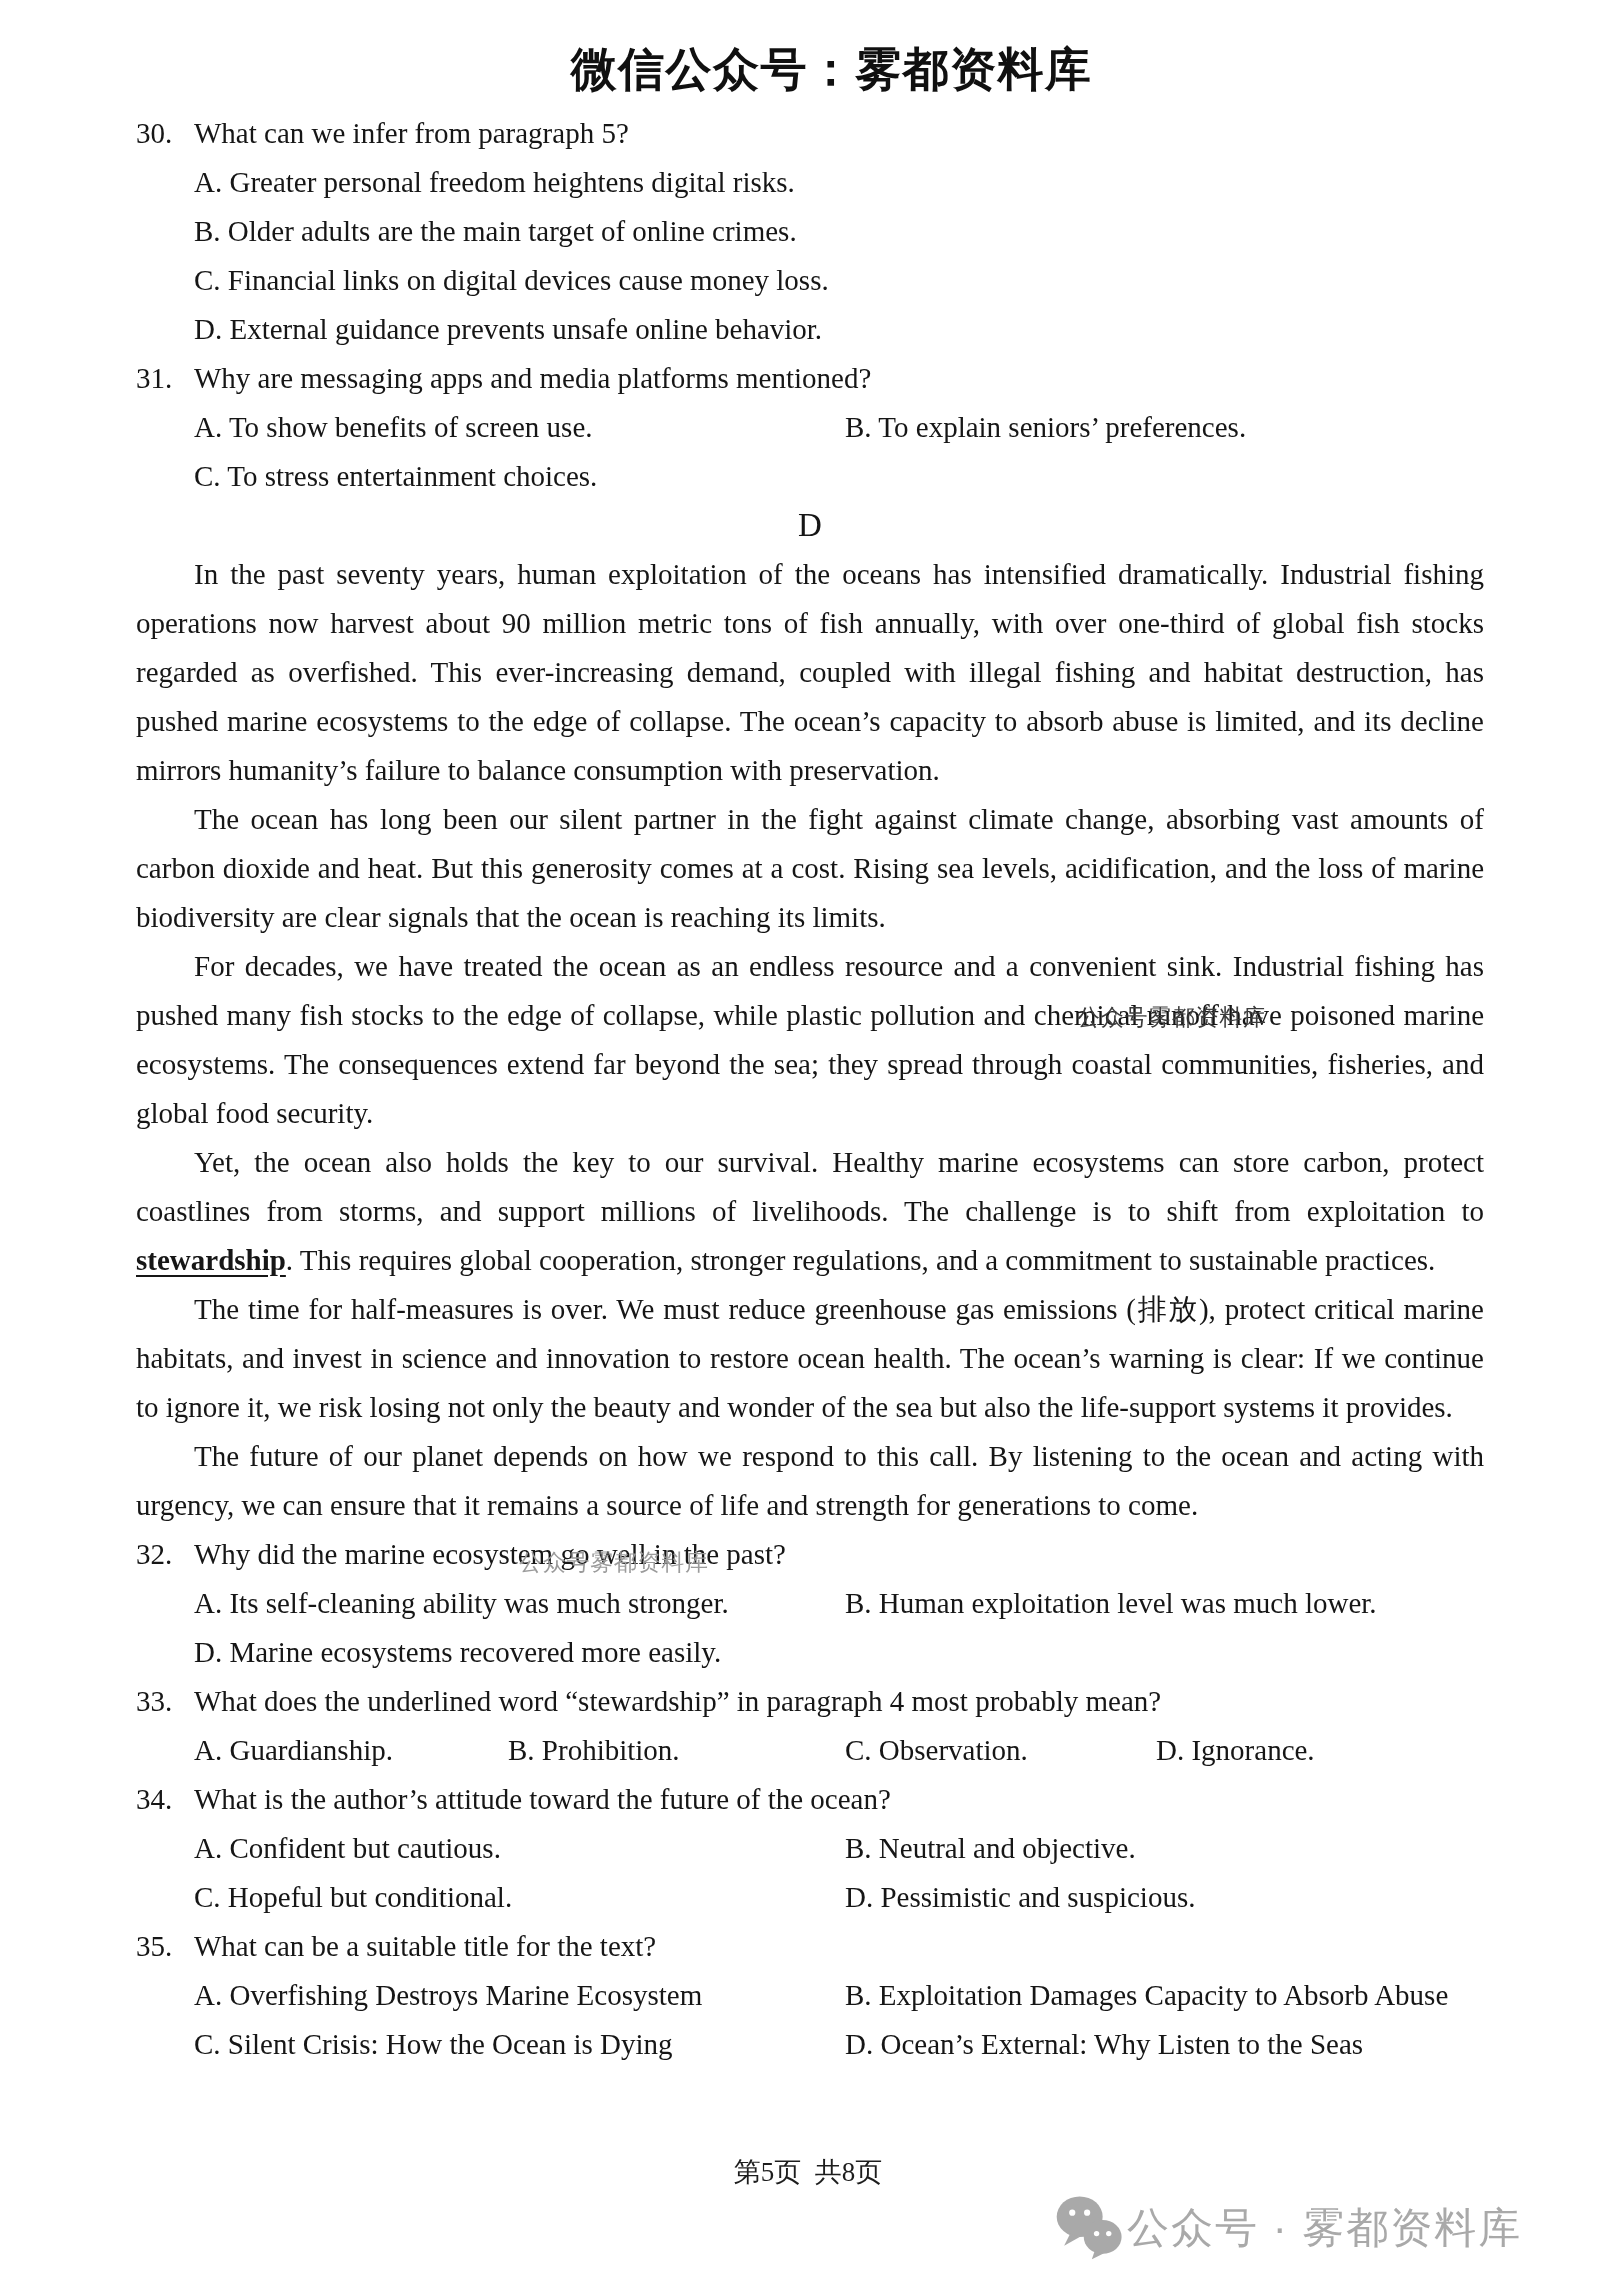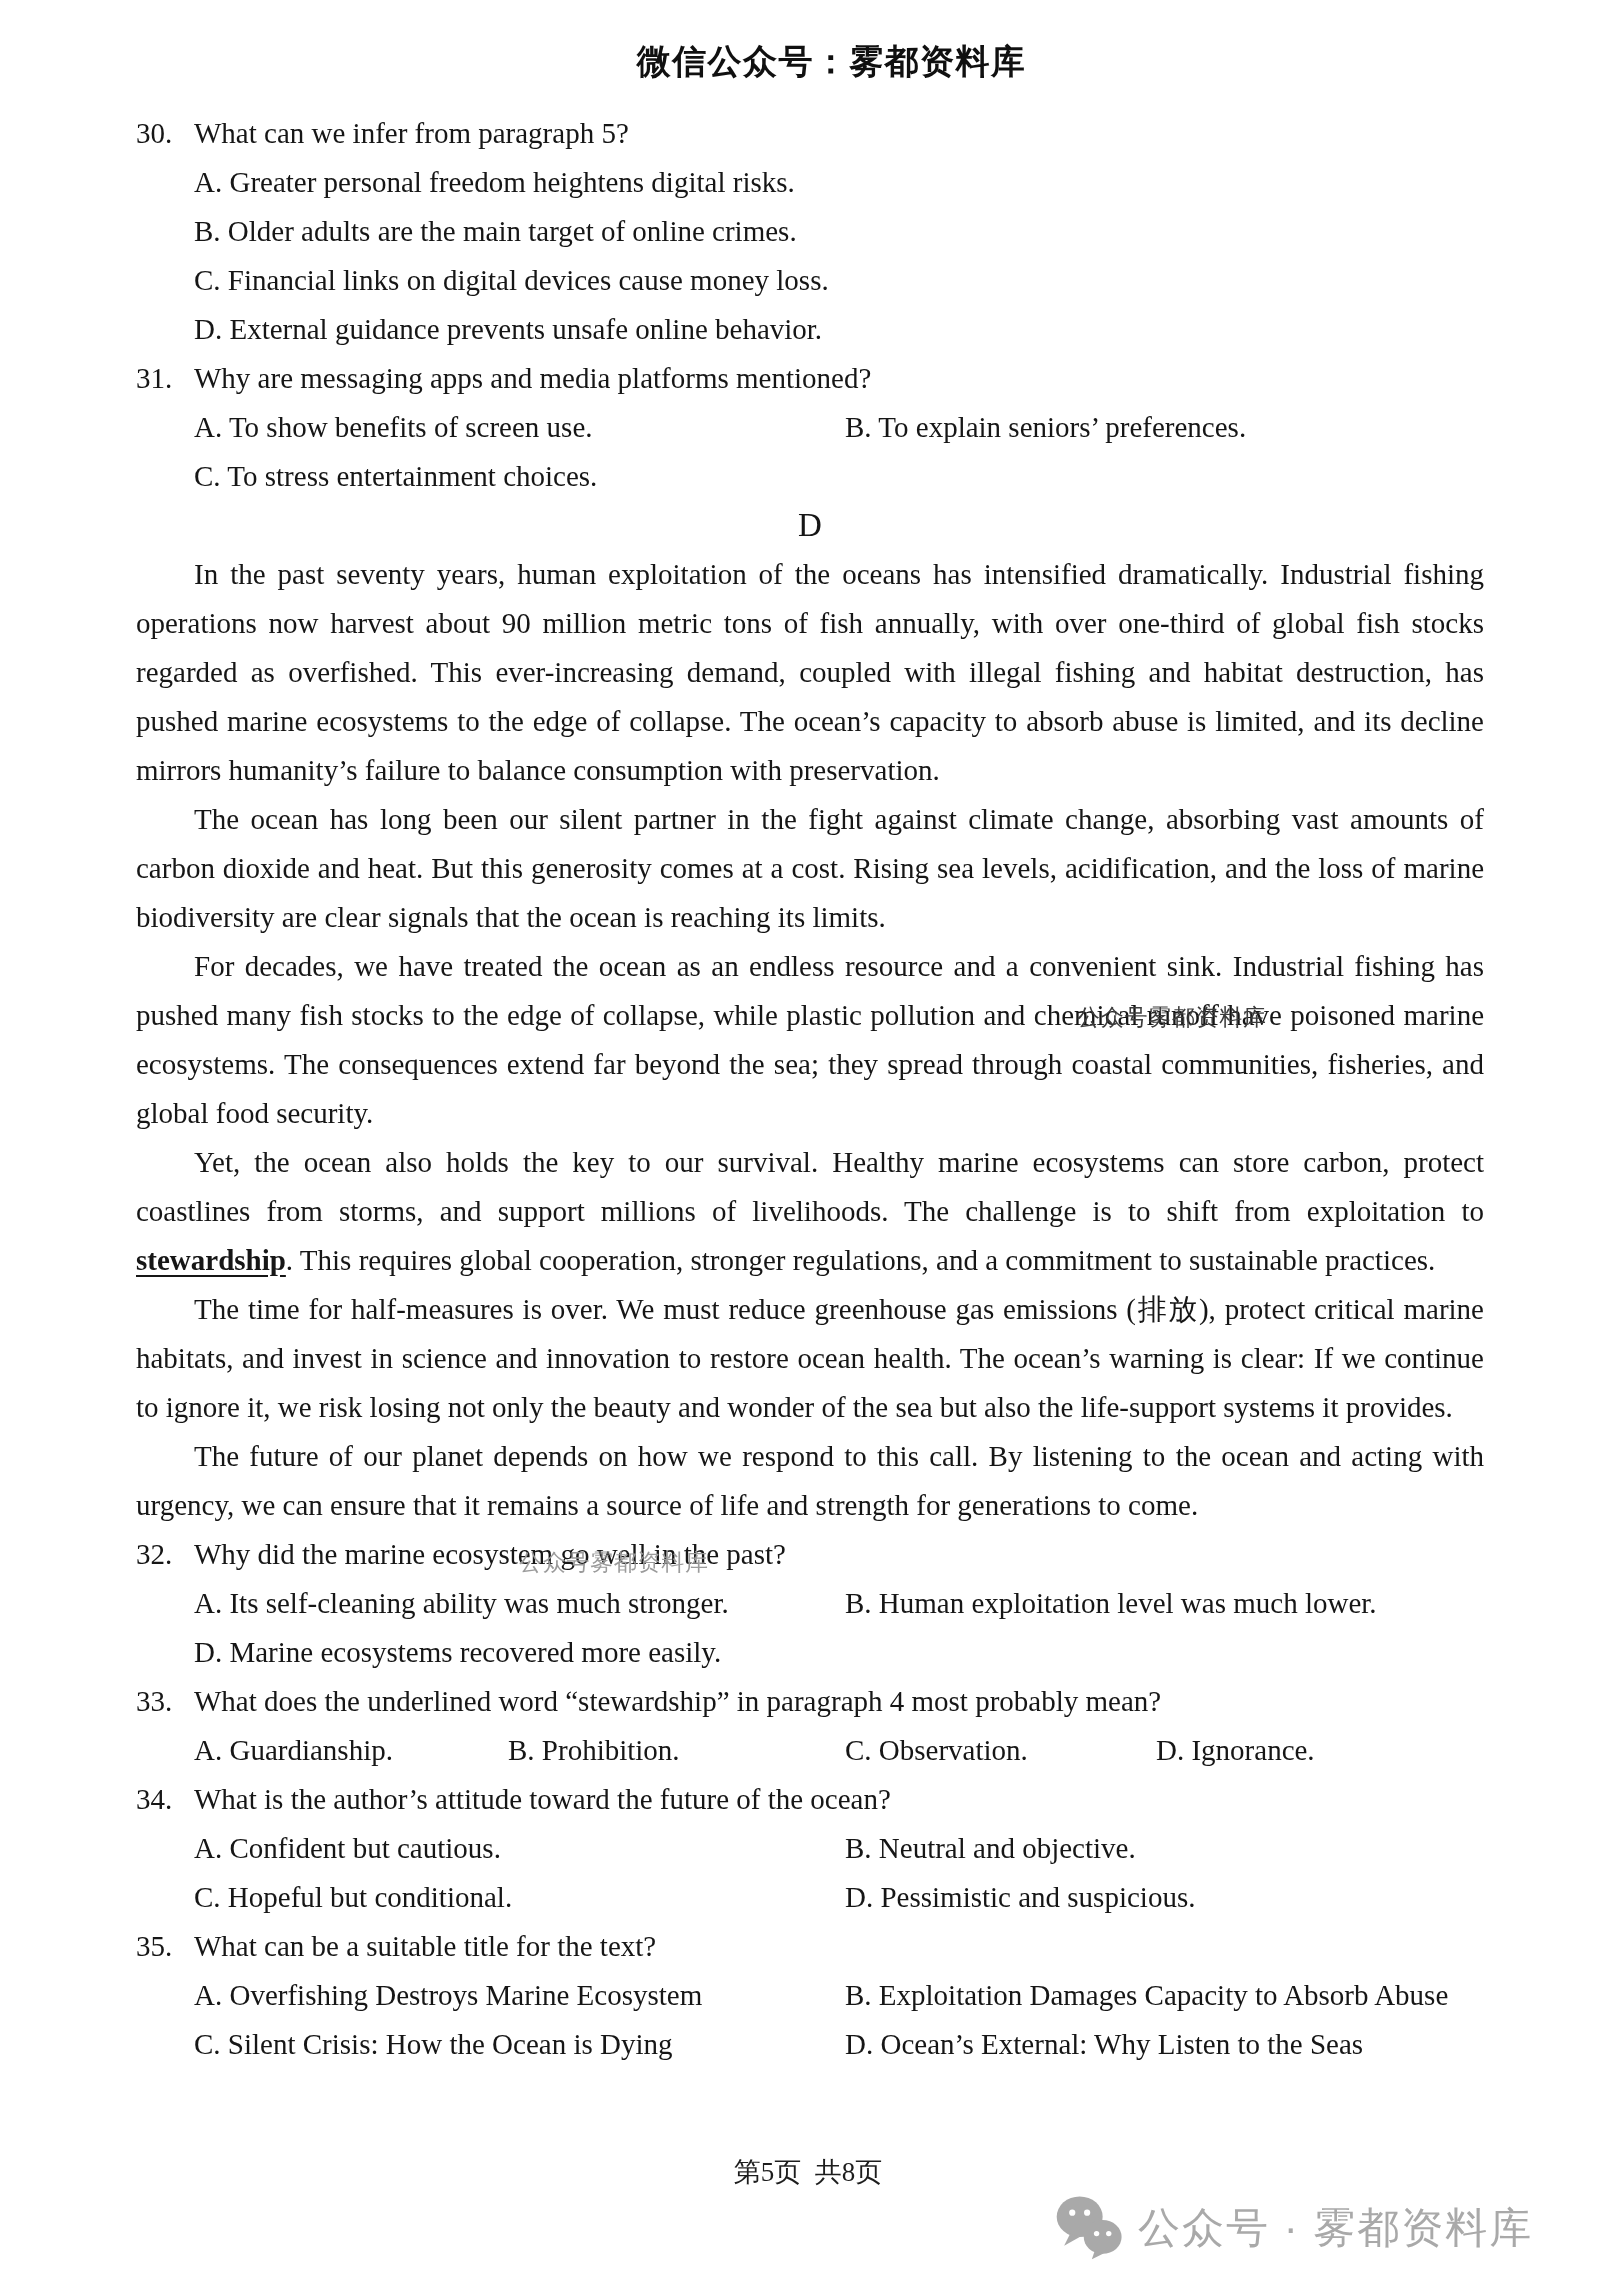--- a/index.html
+++ b/index.html
@@ -9,21 +9,21 @@
     height:2284px;
     background:#ffffff;
     font-family:"Liberation Serif","DejaVu Serif",serif;
     color:#161616;
     overflow:hidden;
   }
   .header-wm{
     position:absolute;
     top:39px;left:0;right:0;
     text-align:center;
-    font-size:34px;
+    font-size:46px;
     font-weight:bold;
     letter-spacing:1.4px;
     color:#101010;
     font-family:"Liberation Serif","DejaVu Serif",serif;
     padding-left:47px;
   }
   .content{
     position:absolute;
     left:136px;
     top:109px;
@@ -67,21 +67,20 @@
     font-size:27px;
     color:#1d1d1d;
     white-space:pre;
   }
   .bottom-wm{
     position:absolute;
     left:1054px;
     top:2194px;
     display:flex;
     align-items:center;
-    gap:11px;
     color:#a9a9a9;
     font-family:"Liberation Sans","DejaVu Sans",sans-serif;
     font-size:42px;
     letter-spacing:2px;
     white-space:nowrap;
   }
   .wechat-icon{display:block;}
 </style>
 </head>
 <body>

